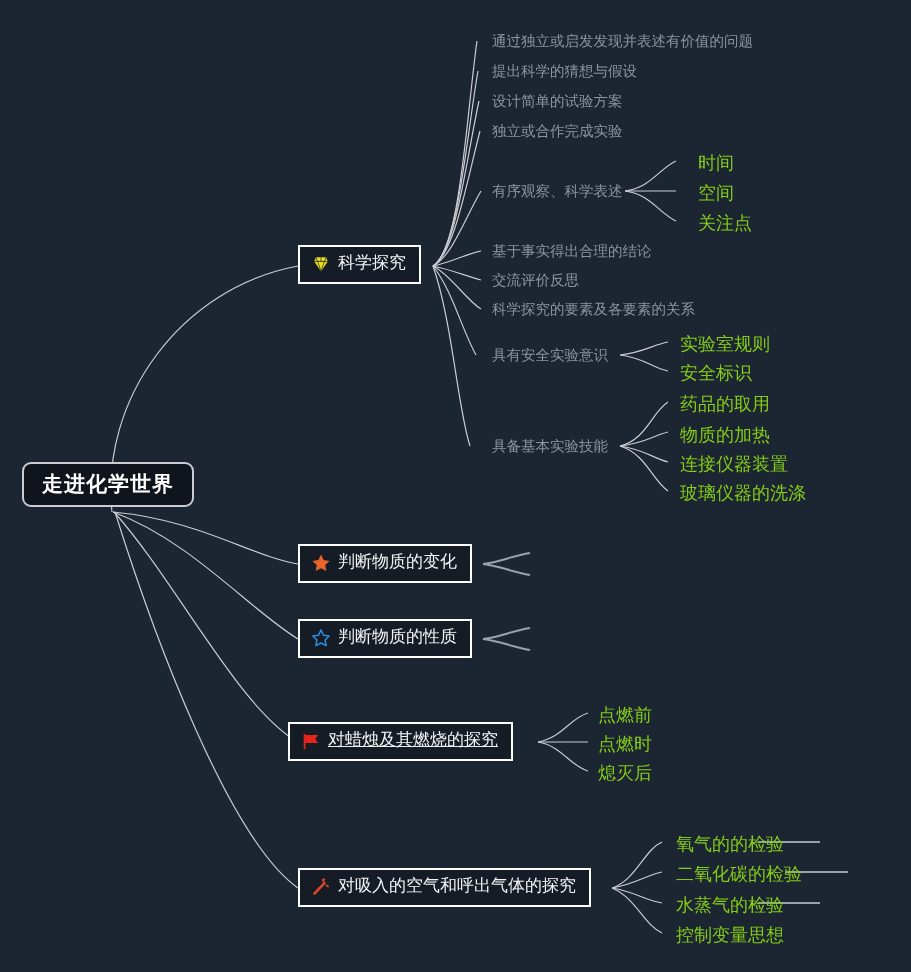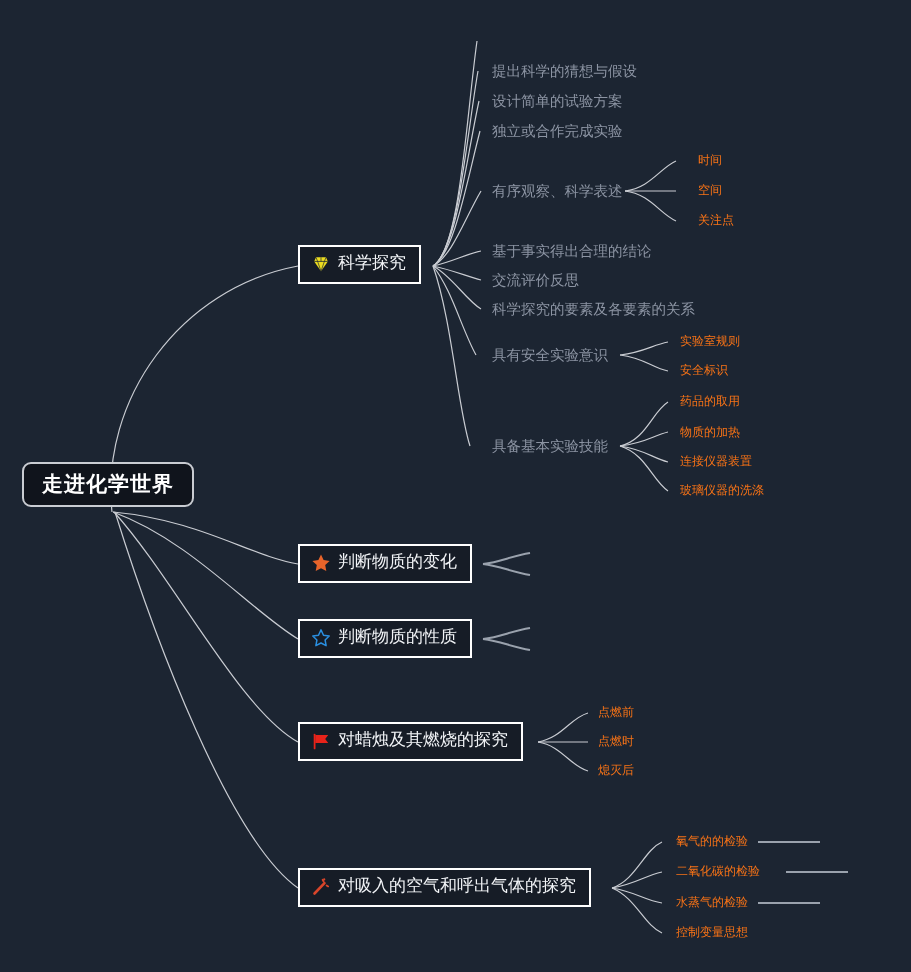--- a/index.html
+++ b/index.html
@@ -41,22 +41,22 @@
   }
   .branch .label{color:#f2f4f7;}
 
   
   .leaf{
     color:#8c94a3;
     font-size:14.5px;
     line-height:1;
   }
   .leaf3{
-    color:#f97316;
-    font-size:12px;
+    color:#84cc16;
+    font-size:18px;
     line-height:1;
   }
 
   
   .icon{width:20px;height:20px;display:inline-block;flex:0 0 20px;position:relative;}
   .icon svg{display:block;width:20px;height:20px;}
 </style>
 </head>
 <body>
 
@@ -127,20 +127,21 @@
           <path d="M3.2 7.4 L10 17.2 L16.8 7.4 Z" fill="#ecdc1f"></path>
           <path d="M5 3.3 H15 L16.8 7.4 H3.2 Z" fill="#ecdc1f"></path>
           <path d="M3.2 7.4 H16.8" stroke="#1c2532" stroke-width="0.7"></path>
           <path d="M6.6 7.4 L10 17.2 L13.4 7.4" stroke="#1c2532" stroke-width="0.7" fill="none"></path>
           <path d="M5 3.3 L6.6 7.4 M15 3.3 L13.4 7.4 M10 3.3 V7.4" stroke="#1c2532" stroke-width="0.7"></path>
         </svg>
     </span>
     <span class="label">科学探究</span>
   </div>
 
+  <div class="node leaf" style="left:492px;top:34px;">通过独立或启发发现并表述有价值的问题</div>
   <div class="node leaf" style="left:492px;top:64px;">提出科学的猜想与假设</div>
   <div class="node leaf" style="left:492px;top:94px;">设计简单的试验方案</div>
   <div class="node leaf" style="left:492px;top:124px;">独立或合作完成实验</div>
   <div class="node leaf" style="left:492px;top:184px;text-align:center;">有序观察、科学表述</div>
   <div class="node leaf" style="left:492px;top:244px;">基于事实得出合理的结论</div>
   <div class="node leaf" style="left:492px;top:273px;">交流评价反思</div>
   <div class="node leaf" style="left:492px;top:302px;">科学探究的要素及各要素的关系</div>
   <div class="node leaf" style="left:492px;top:348px;">具有安全实验意识</div>
   <div class="node leaf" style="left:492px;top:439px;">具备基本实验技能</div>
 
@@ -167,21 +168,21 @@
 
   <div class="node branch" style="left:298px;top:619px;">
     <span class="icon">
       <svg viewBox="0 0 20 20">
           <path d="M10 1.9 L12.5 7.2 L18.2 8 L14.1 12 L15.1 17.7 L10 15 L4.9 17.7 L5.9 12 L1.8 8 L7.5 7.2 Z" fill="none" stroke="#2a8fe0" stroke-width="1.5" stroke-linejoin="round"></path>
         </svg>
     </span>
     <span class="label">判断物质的性质</span>
   </div>
 
-  <div class="node branch" style="left:298px;top:722px;">
+  <div class="node branch" style="left:288px;top:722px;text-decoration:underline;">
     <span class="icon">
       <svg viewBox="0 0 20 20">
           <path d="M3.6 3.6 V17.4" stroke="#e8231a" stroke-width="1.8" stroke-linecap="round"></path>
           <path d="M4.3 4 H17.2 L14.2 8.1 L17.2 12.1 H4.3 Z" fill="#e8231a"></path>
         </svg>
     </span>
     <span class="label">对蜡烛及其燃烧的探究</span>
   </div>
 
   <div class="node leaf3" style="left:598px;top:706px;">点燃前</div>

